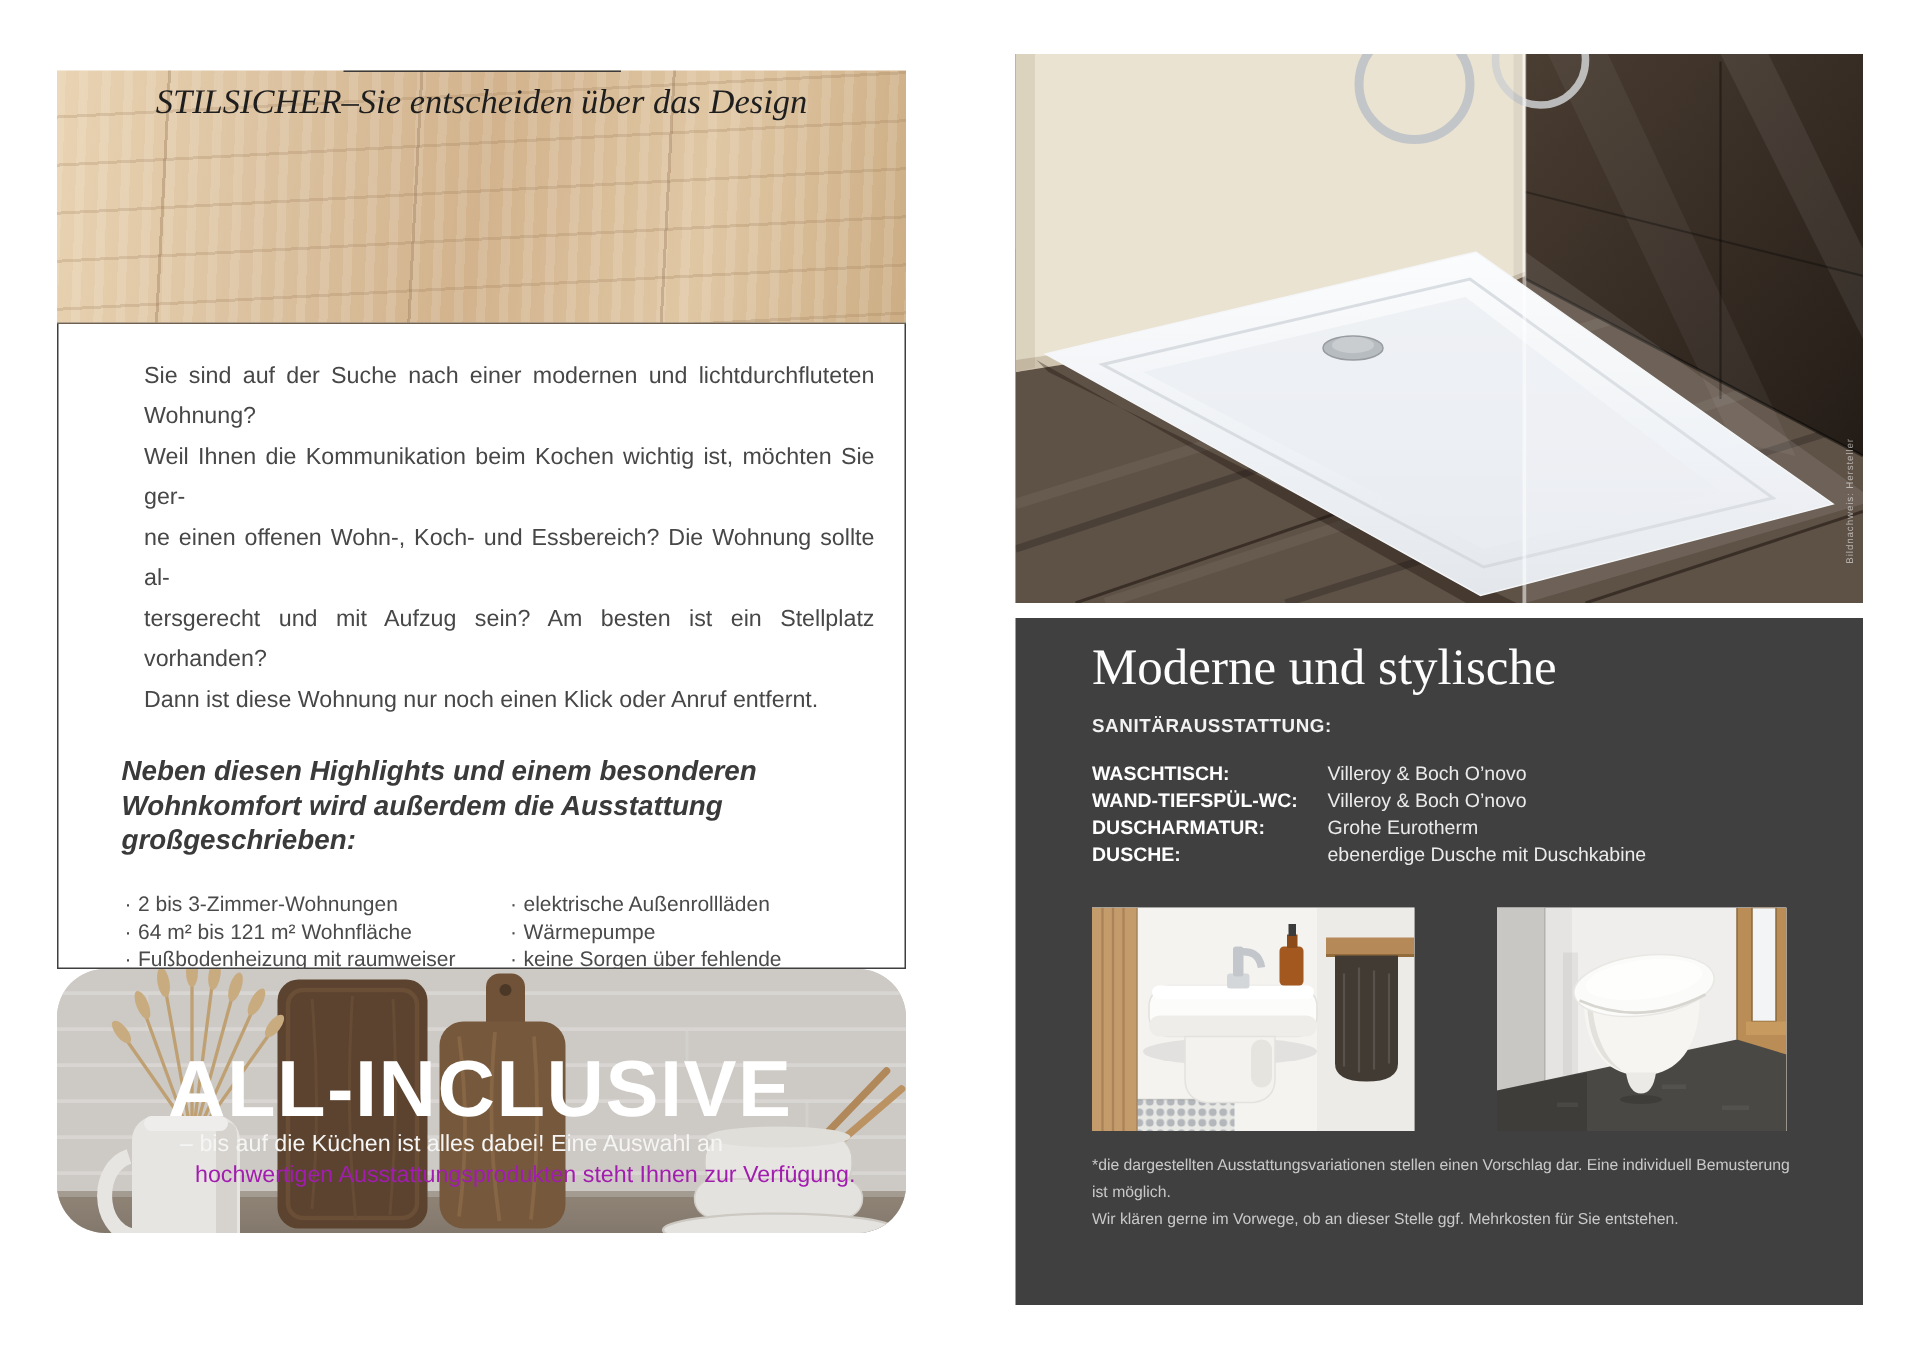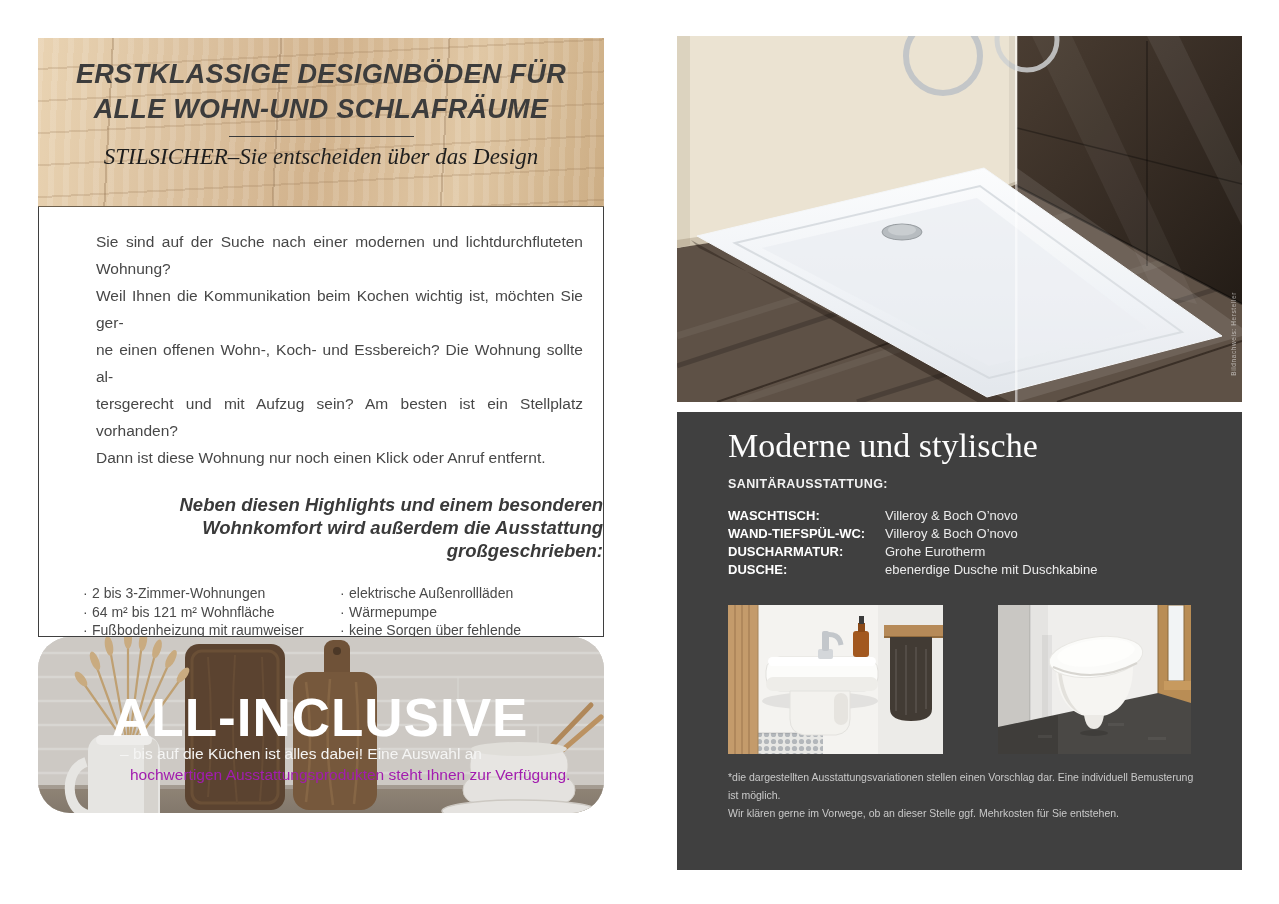--- a/index.html
+++ b/index.html
@@ -25,21 +25,21 @@
   .wh-divider{width:185px;height:1px;background:#3b3b3b;margin:9px auto 7px auto;}
   .wh-subtitle{font-family:"Liberation Serif",serif;font-style:italic;font-size:23px;color:#1e1e1e;}
 
   .text-box{
     height:430px;box-sizing:border-box;border:1px solid #3f3f3f;border-top:none;
     padding:21px 0 0 42px;background:#fff;
   }
   .intro{width:487px;font-size:15.5px;line-height:27px;color:#474747;margin-left:15px;}
   .intro-line{text-align:justify;text-align-last:justify;white-space:normal;}
   .intro-line:last-child{text-align-last:left;}
-  .hl-heading{margin-top:22px;font-size:18.5px;line-height:23px;font-weight:bold;font-style:italic;color:#3a3a3a;text-align:right;}
+  .hl-heading{margin-top:22px;font-size:18.5px;line-height:23px;font-weight:bold;font-style:italic;color:#3a3a3a;}
   .cols{display:flex;margin-top:22px;font-size:14px;line-height:18.5px;color:#4a4a4a;}
   .cols ul{margin:0;padding:0;list-style:none;}
   .cols li{padding-left:11px;position:relative;}
   .cols li::before{content:"·";position:absolute;left:2px;}
   .col-left{width:257px;box-sizing:border-box;padding-right:28px;}
   .col-right{width:240px;}
 
   .hero{height:176px;position:relative;overflow:hidden;background:#cfccc7;border-radius:32px;}
   .hero svg{position:absolute;left:0;top:0;}
   .hero-title{position:absolute;left:74px;top:50px;font-size:53px;font-weight:bold;color:#ffffff;letter-spacing:1px;white-space:nowrap;}
@@ -69,24 +69,20 @@
   .photo-a{width:215px;height:149px;margin-right:55px;background:#f4f3f0;position:relative;overflow:hidden;}
   .photo-b{width:193px;height:149px;background:#efeeec;position:relative;overflow:hidden;}
   .footnote{margin-top:14px;font-size:10.5px;line-height:18px;color:#c9c9c9;}
 </style>
 </head>
 <body>
 
 <section class="page page-left">
 
   <div class="wood-header">
-    <div class="wh-title">
-      <div>ERSTKLASSIGE DESIGNBÖDEN FÜR</div>
-      <div>ALLE WOHN-UND SCHLAFRÄUME</div>
-    </div>
     <div class="wh-divider"></div>
     <div class="wh-subtitle">STILSICHER–Sie entscheiden über das Design</div>
   </div>
 
   <div class="text-box">
     <div class="intro">
         <div class="intro-line">Sie sind auf der Suche nach einer modernen und lichtdurchfluteten Wohnung?</div>
         <div class="intro-line">Weil Ihnen die Kommunikation beim Kochen wichtig ist, möchten Sie ger-</div>
         <div class="intro-line">ne einen offenen Wohn-, Koch- und Essbereich? Die Wohnung sollte al-</div>
         <div class="intro-line">tersgerecht und mit Aufzug sein? Am besten ist ein Stellplatz vorhanden?</div>

